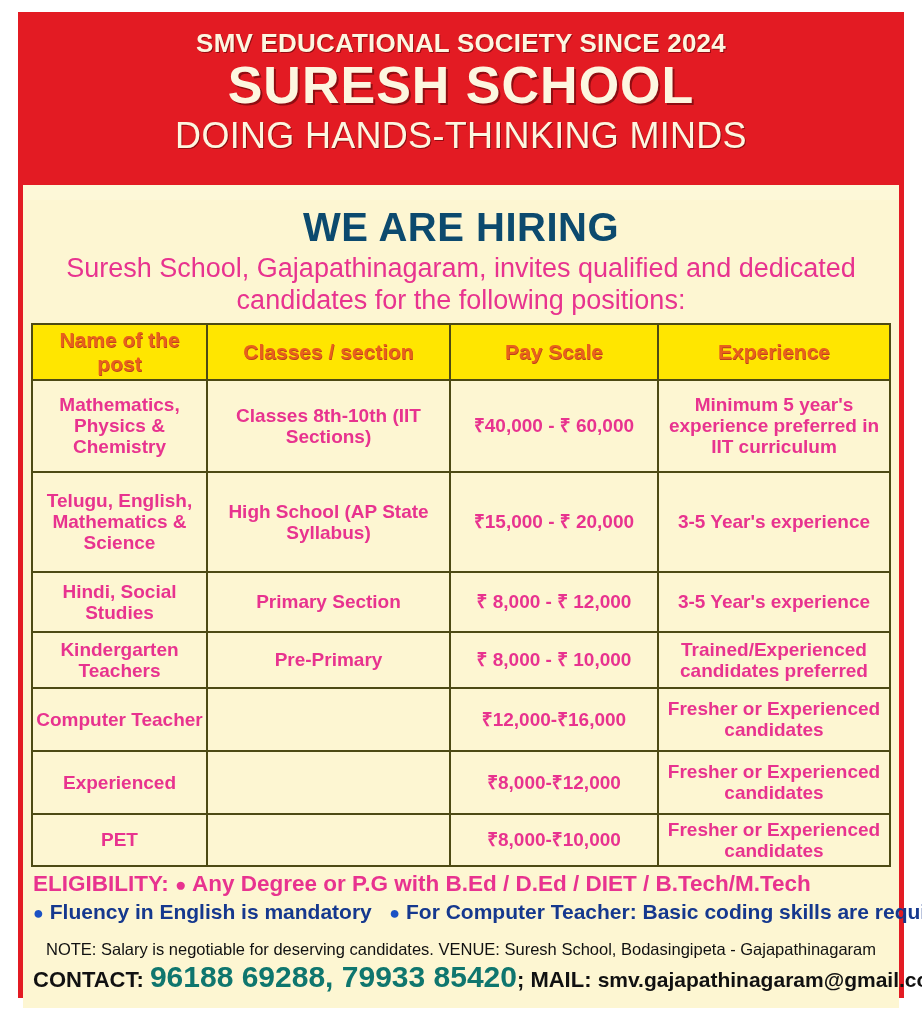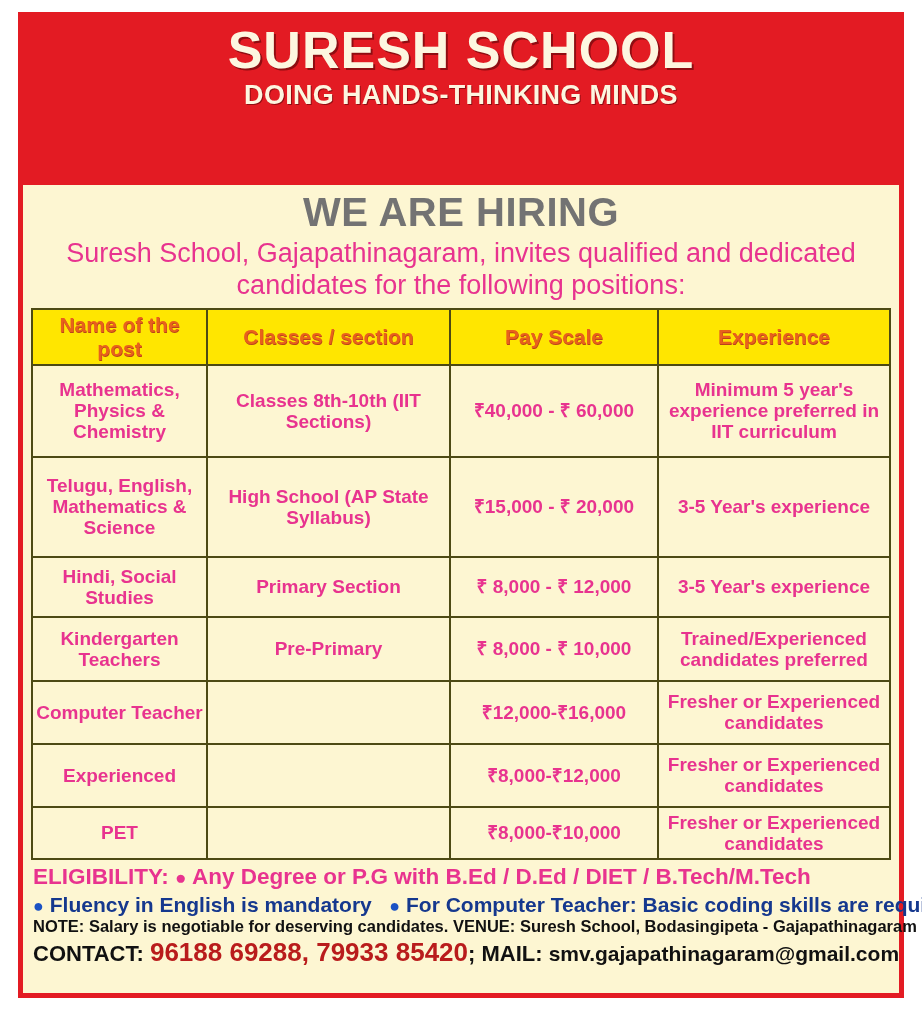--- a/index.html
+++ b/index.html
@@ -43,43 +43,44 @@
   #school-name {
     font-size: 52px;
     font-weight: bold;
     line-height: .98;
     letter-spacing: 1px;
     margin-top: 2px;
     text-shadow: 2px 2px 0 #8f0d12;
     white-space: nowrap;
   }
   #tagline {
-    font-size: 27px;
-    font-weight: bold;
+    font-size: 36px;
+    font-weight: normal;
     letter-spacing: .3px;
     margin-top: 4px;
     text-shadow: 1px 1px 0 #8f0d12;
     white-space: nowrap;
   }
 
   
   #ad-body {
     background: #fdf6d2;
     padding: 0 6px;
     height: 808px;
   }
 
   #hiring-title {
     text-align: center;
-    color: #737373;
+    color: #0c4a6e;
     font-size: 40px;
     font-weight: bold;
     letter-spacing: .5px;
     padding-top: 6px;
     line-height: 1.05;
+    margin-top: 15px;
   }
   #intro {
     text-align: center;
     color: #e8338f;
     font-size: 27px;
     line-height: 1.2;
     padding: 4px 14px 6px 14px;
   }
 
   
@@ -143,42 +144,43 @@
     text-align: center;
     line-height: 1.2;
     white-space: nowrap;
     margin-top: 2px;
   }
   .bullet-blue { color: #1b52c4; font-size: 18px; }
 
   #venue-line {
     color: #111111;
     font-size: 16.5px;
-    font-weight: bold;
-    text-align: center;
-    margin-top: 0;
+    font-weight: normal;
+    text-align: center;
+    margin-top: 16px;
     white-space: nowrap;
   }
   #contact-line {
     color: #111111;
     font-size: 22px;
     font-weight: bold;
     text-align: center;
     margin-top: 1px;
     white-space: nowrap;
   }
-  #contact-line .phone { color: #b91c1c; font-size: 26px; text-align: center; }
+  #contact-line .phone { color: #0f766e; font-size: 30px; text-align: center; }
   #contact-line .mail-addr { font-weight: bold; font-size: 21px; }
 </style>
 </head>
 <body>
 
 <div id="ad-frame">
 
   <div id="masthead">
+    <div id="society-line">SMV EDUCATIONAL SOCIETY SINCE 2024</div>
     <div id="school-name">SURESH SCHOOL</div>
     <div id="tagline">DOING HANDS-THINKING MINDS</div>
   </div>
 
   <div id="ad-body">
 
     <div id="hiring-title">WE ARE HIRING</div>
     <div id="intro">Suresh School, Gajapathinagaram, invites qualified and dedicated candidates for the following positions:</div>
 
     <table id="jobs-table">
@@ -208,21 +210,21 @@
           <td class="cell-class">High School (AP State Syllabus)</td>
           <td class="cell-pay">₹15,000 - ₹ 20,000</td>
           <td class="cell-exp">3-5 Year's experience</td>
         </tr>
         <tr style="height:60px;">
           <td class="cell-post">Hindi, Social Studies</td>
           <td class="cell-class">Primary Section</td>
           <td class="cell-pay">₹ 8,000 - ₹ 12,000</td>
           <td class="cell-exp">3-5 Year's experience</td>
         </tr>
-        <tr style="height:64px;">
+        <tr style="height:56px;">
           <td class="cell-post">Kindergarten Teachers</td>
           <td class="cell-class">Pre-Primary</td>
           <td class="cell-pay">₹ 8,000 - ₹ 10,000</td>
           <td class="cell-exp">Trained/Experienced candidates preferred</td>
         </tr>
         <tr style="height:63px;">
           <td class="cell-post">Computer Teacher</td>
           <td class="cell-class empty-cell"></td>
           <td class="cell-pay">₹12,000-₹16,000</td>
           <td class="cell-exp">Fresher or Experienced candidates</td>

